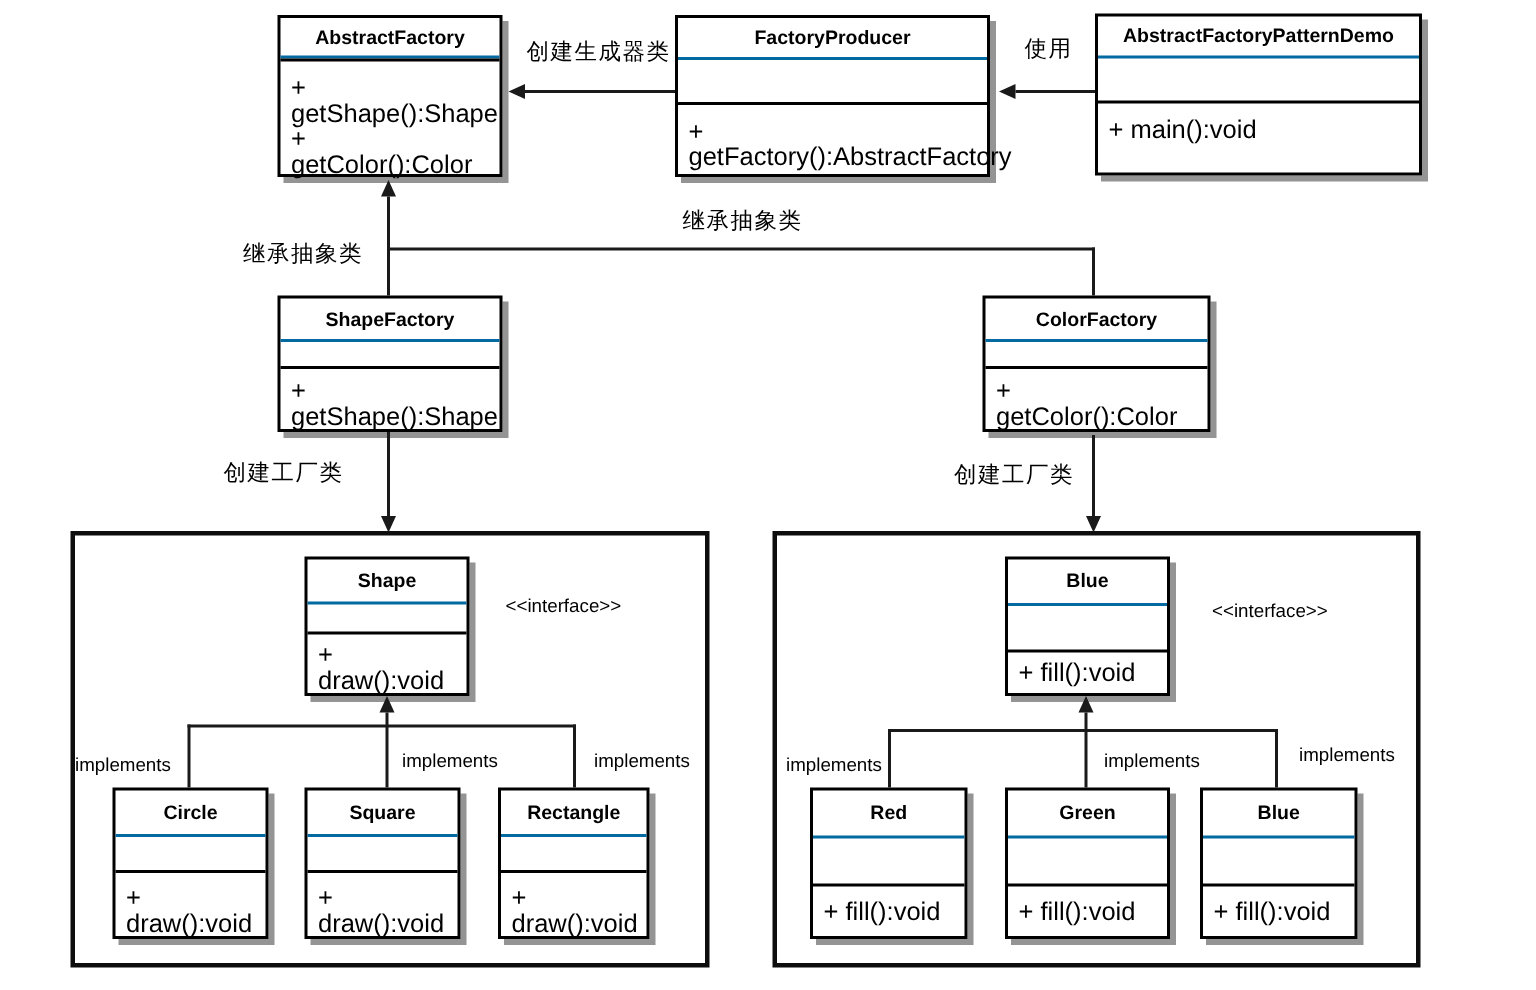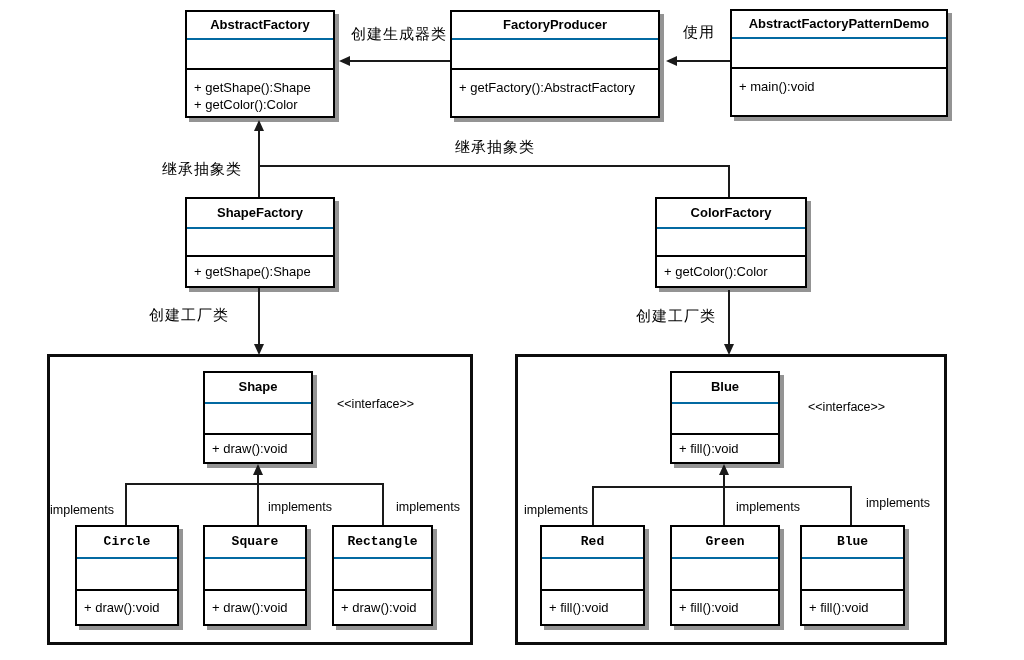--- a/index.html
+++ b/index.html
@@ -24,34 +24,34 @@
   }
   .uml-class .title {
     border-bottom: 2px solid #0369a1;
     font-weight: bold;
     font-size: 13px;
     text-align: center;
   }
   .uml-class .attrs { border-bottom: 2px solid #000; }
   .uml-class .methods {
     flex: 1;
-    font-size: 13px;
+    font-size: 17px;
     line-height: 17px;
     padding: 6px 7px 0 7px;
     text-align: left;
   }
   .box-a .title { height: 28px; line-height: 25px; }
   .box-a .attrs { height: 30px; }
   .box-a .methods { padding-top: 9px; }
   .box-b .title { height: 30px; line-height: 27px; }
   .box-b .attrs { height: 28px; }
   .box-c .title { height: 31px; line-height: 28px; }
   .box-c .attrs { height: 31px; }
   .box-c .methods { padding-top: 5px; }
-  .box-d .title { height: 32px; line-height: 29px; font-family: Liberation Mono, monospace; }
+  .box-d .title { height: 32px; line-height: 29px; }
   .box-d .attrs { height: 32px; }
   .box-d .methods { padding-top: 8px; }
   
   .package {
     position: absolute;
     border: 3px solid #0d0d0d;
     background: transparent;
   }
   
   .line { position: absolute; background: #1a1a1a; }

